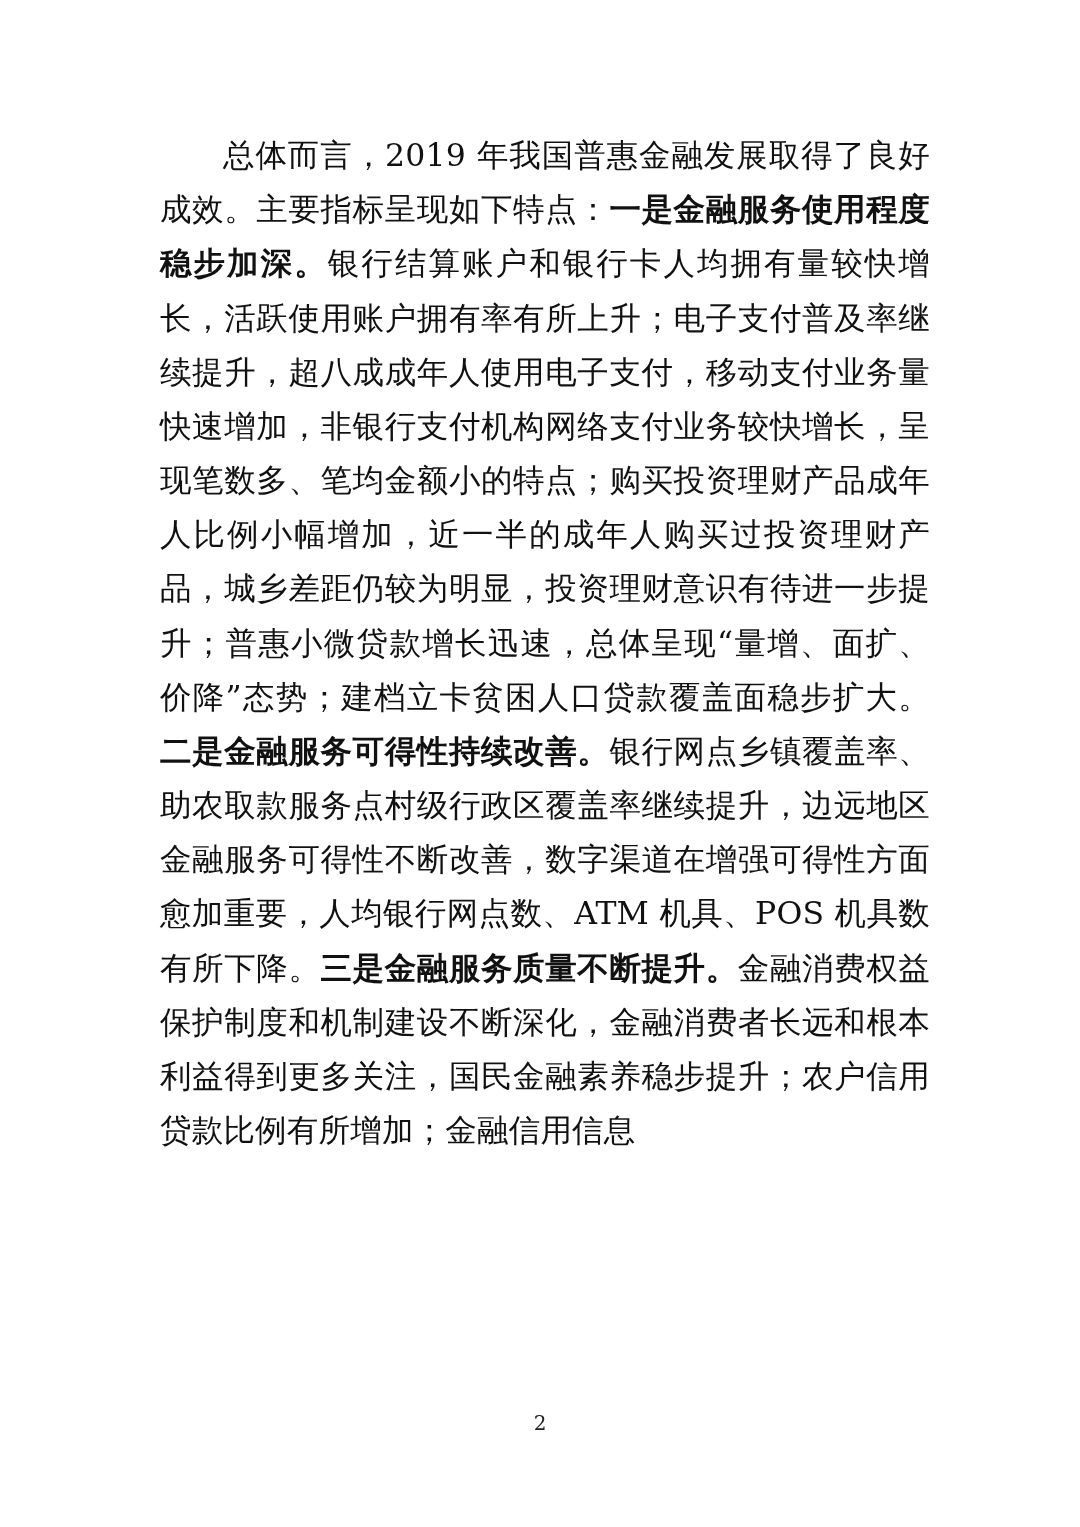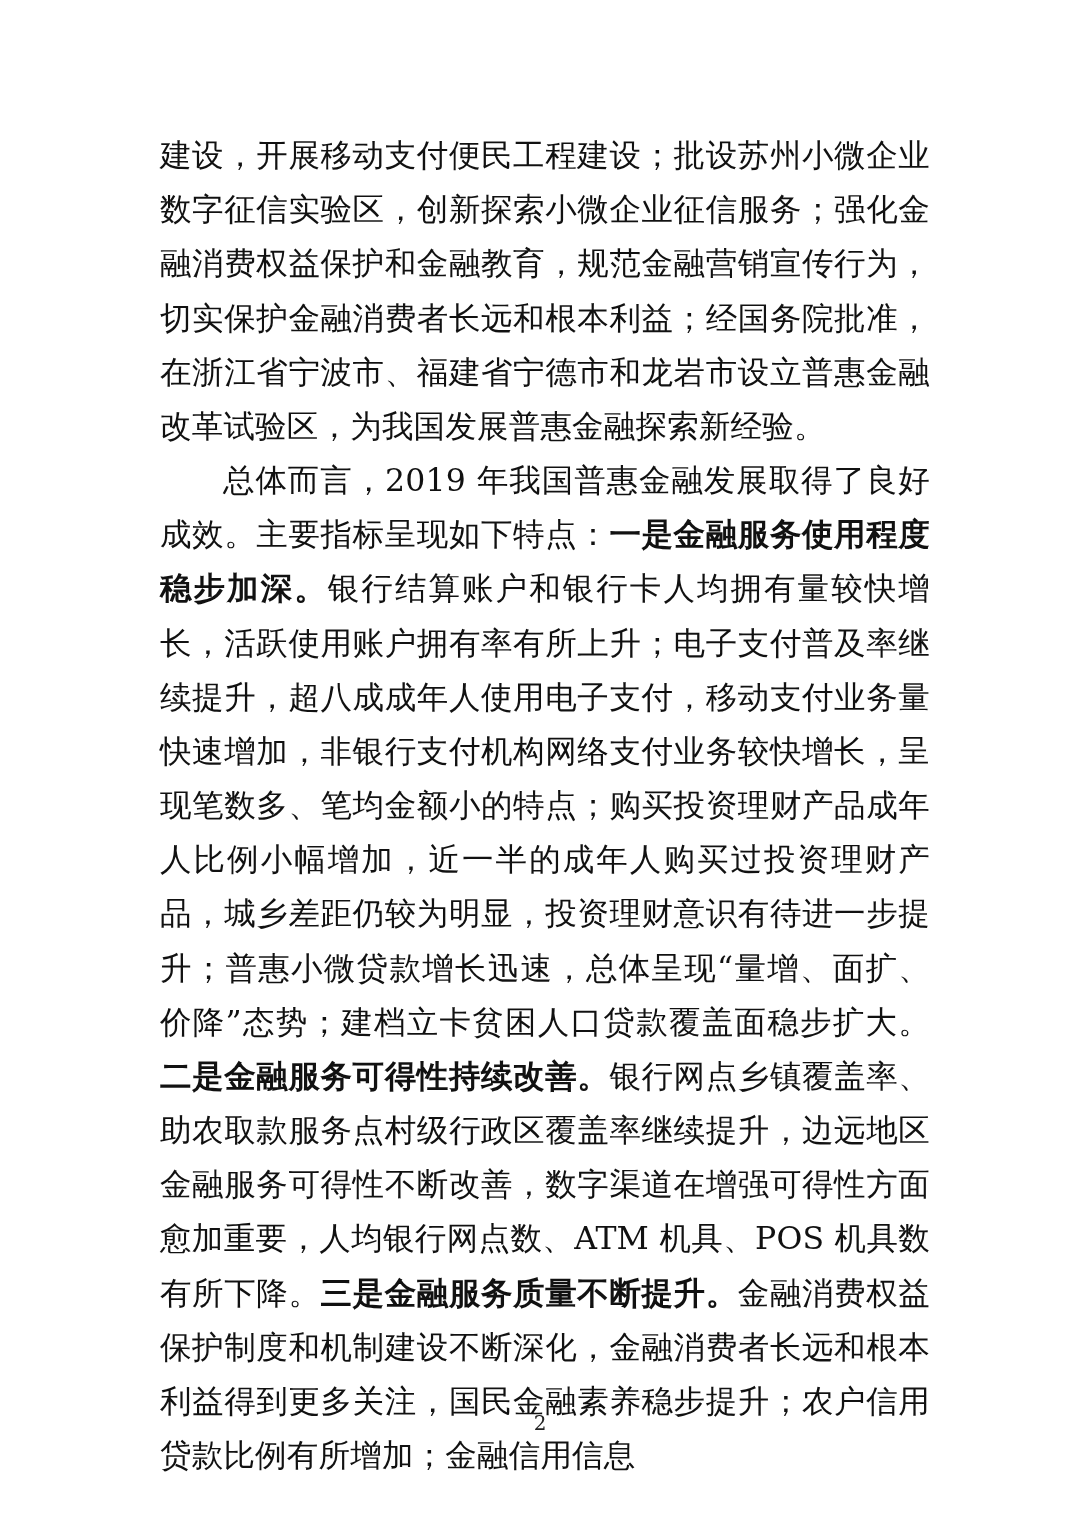--- a/index.html
+++ b/index.html
@@ -52,20 +52,19 @@
     font-family: "DejaVu Serif", "Liberation Serif", serif;
     color: #222;
   }
 </style>
 </head>
 <body>
 
 <div class="page">
   <div class="doc-body">
 
-    <p class="para"><span>建设，开展移动支付便民工程建设；批设苏州小微企业数字征信实验区，创新探索小微企业征信服务；强化金融消费权益保护和金融教育，规范金融营销宣传行为，切实保护金融消费者长远和根本利益；经国务院批准，在浙江省宁波市、福建省宁德市和龙岩市设立普惠金融改革试验区，为我国发展普惠金融探索新经验。</span></p>
 
     <p class="para indent"><span>总体而言，2019 年我国普惠金融发展取得了良好成效。主要指标呈现如下特点：</span><span class="bold">一是金融服务使用程度稳步加深。</span><span>银行结算账户和银行卡人均拥有量较快增长，活跃使用账户拥有率有所上升；电子支付普及率继续提升，超八成成年人使用电子支付，移动支付业务量快速增加，非银行支付机构网络支付业务较快增长，呈现笔数多、笔均金额小的特点；购买投资理财产品成年人比例小幅增加，近一半的成年人购买过投资理财产品，城乡差距仍较为明显，投资理财意识有待进一步提升；普惠小微贷款增长迅速，总体呈现“量增、面扩、价降”态势；建档立卡贫困人口贷款覆盖面稳步扩大。</span><span class="bold">二是金融服务可得性持续改善。</span><span>银行网点乡镇覆盖率、助农取款服务点村级行政区覆盖率继续提升，边远地区金融服务可得性不断改善，数字渠道在增强可得性方面愈加重要，人均银行网点数、ATM 机具、POS 机具数有所下降。</span><span class="bold">三是金融服务质量不断提升。</span><span>金融消费权益保护制度和机制建设不断深化，金融消费者长远和根本利益得到更多关注，国民金融素养稳步提升；农户信用贷款比例有所增加；金融信用信息</span></p>
 
   </div>
 
   <div class="page-number">2</div>
 </div>
 
 </body></html>

